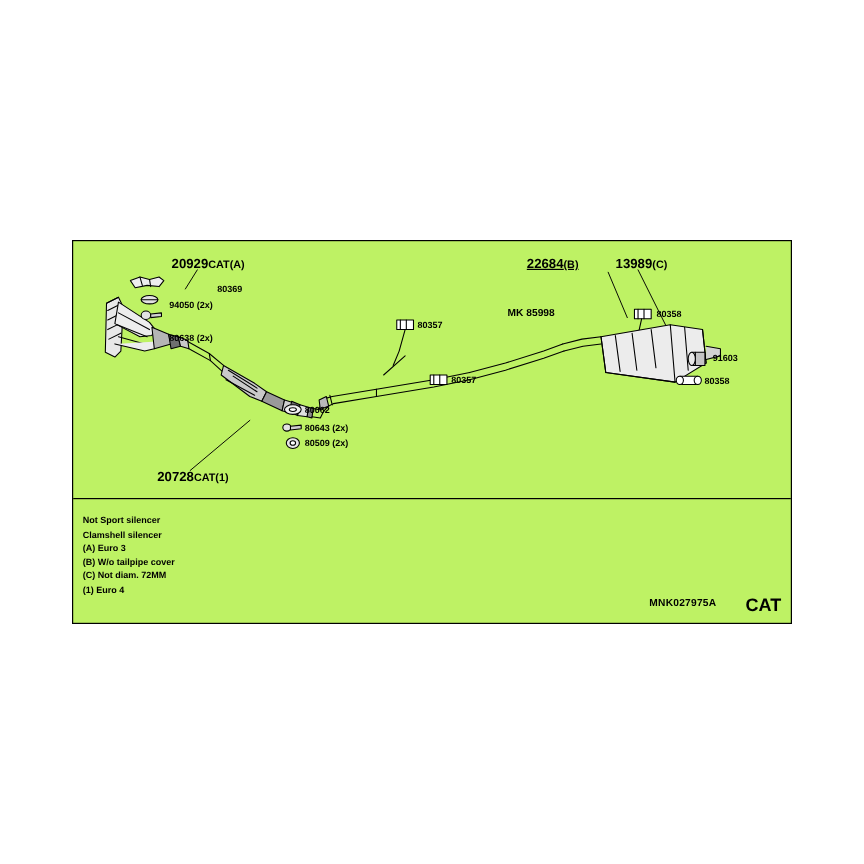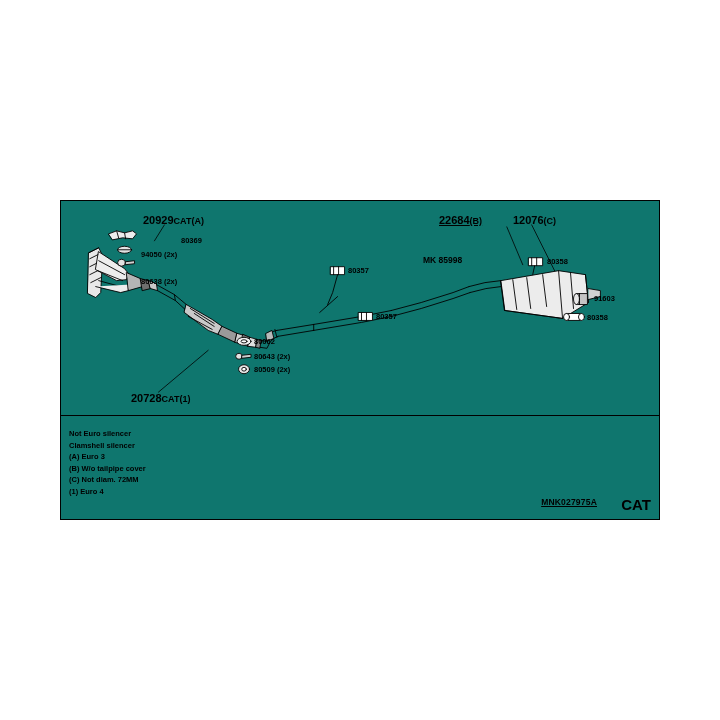--- a/index.html
+++ b/index.html
@@ -16,21 +16,21 @@
     overflow: hidden;
   }
   #diagram-frame {
     position: absolute;
     left: 60px;
     top: 200px;
     width: 600px;
     height: 320px;
     border: 1.5px solid #000;
     box-sizing: border-box;
-    background: #0f766e;
+    background: #bef264;
   }
   #upper-panel {
     position: absolute;
     left: 0;
     top: 0;
     right: 0;
     height: 215px;
     border-bottom: 1.5px solid #000;
     box-sizing: border-box;
   }
@@ -82,21 +82,20 @@
     left: 8px;
     top: 12px;
   }
   #code-label {
     position: absolute;
     right: 62px;
     bottom: 12px;
     font-size: 8.5px;
     font-weight: bold;
     letter-spacing: 0.2px;
-    text-decoration: underline;
   }
   #cat-label {
     position: absolute;
     right: 8px;
     bottom: 6px;
     font-size: 15px;
     font-weight: bold;
   }
 </style>
 </head>
@@ -246,21 +245,21 @@
       </g>
     </svg>
 
     <div class="lbl lbl-big" style="left:82px; top:14px;">
       <span>20929</span><span class="suffix">CAT(A)</span>
     </div>
     <div class="lbl lbl-big" style="left:378px; top:14px;text-decoration:underline;">
       <span>22684</span><span class="suffix">(B)</span>
     </div>
     <div class="lbl lbl-big" style="left:452px; top:14px;">
-      <span>12076</span><span class="suffix">(C)</span>
+      <span>13989</span><span class="suffix">(C)</span>
     </div>
     <div class="lbl lbl-big" style="left:70px; top:192px;">
       <span>20728</span><span class="suffix">CAT(1)</span>
     </div>
 
     <div class="lbl lbl-mk" style="left:362px; top:27px;margin-top:28px;">MK 85998</div>
 
     <div class="lbl lbl-small" style="left:80px; top:36px;padding-left:40px;">80369</div>
     <div class="lbl lbl-small" style="left:80px; top:50px;">94050 (2x)</div>
     <div class="lbl lbl-small" style="left:80px; top:77px;">80638 (2x)</div>
@@ -269,21 +268,21 @@
     <div class="lbl lbl-small" style="left:486px; top:57px;">80358</div>
     <div class="lbl lbl-small" style="left:533px; top:94px;">91603</div>
     <div class="lbl lbl-small" style="left:526px; top:113px;">80358</div>
     <div class="lbl lbl-small" style="left:193px; top:137px;">80062</div>
     <div class="lbl lbl-small" style="left:193px; top:152px;">80643 (2x)</div>
     <div class="lbl lbl-small" style="left:193px; top:165px;text-align:center;">80509 (2x)</div>
   </div>
 
   <div id="lower-panel">
     <div id="notes">
-      <div class="note-line">Not Euro silencer</div>
+      <div class="note-line">Not Sport silencer</div>
       <div class="note-line">Clamshell silencer</div>
       <div class="note-line">(A) Euro 3</div>
       <div class="note-line">(B) W/o tailpipe cover</div>
       <div class="note-line">(C) Not diam. 72MM</div>
       <div class="note-line">(1) Euro 4</div>
     </div>
     <div id="code-label">MNK027975A</div>
     <div id="cat-label">CAT</div>
   </div>
 

